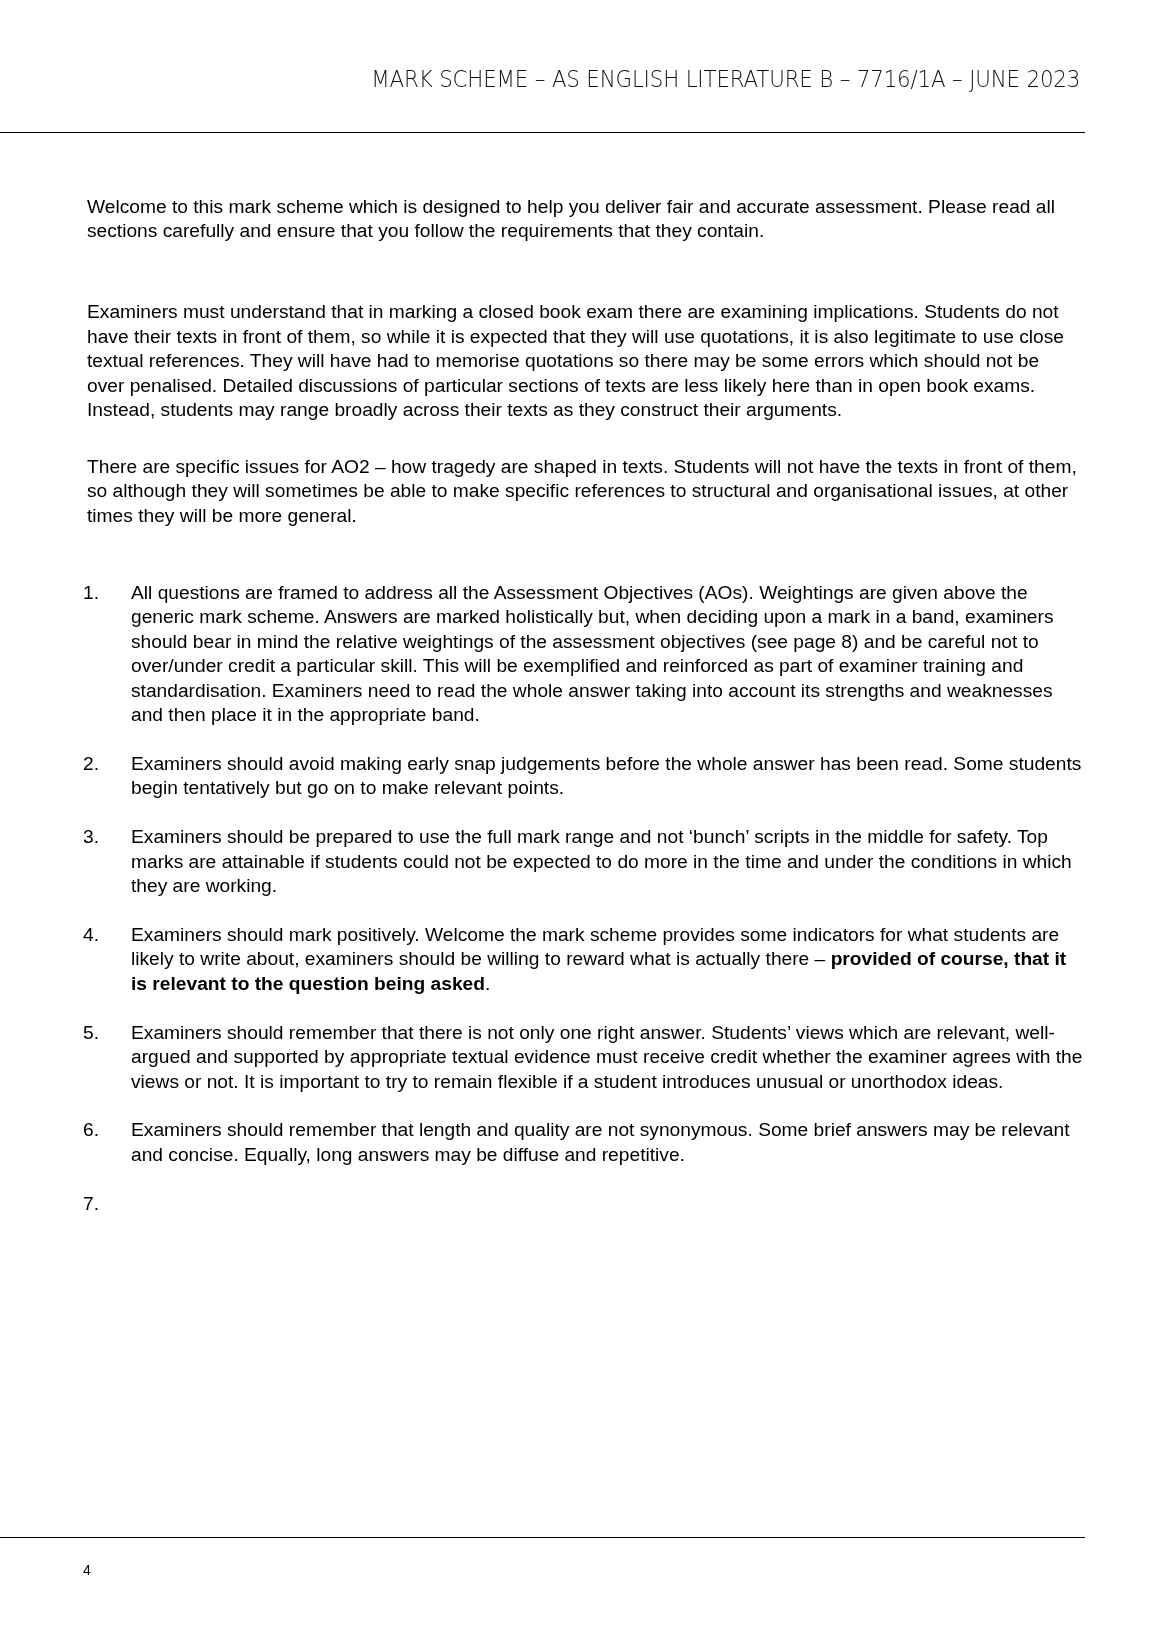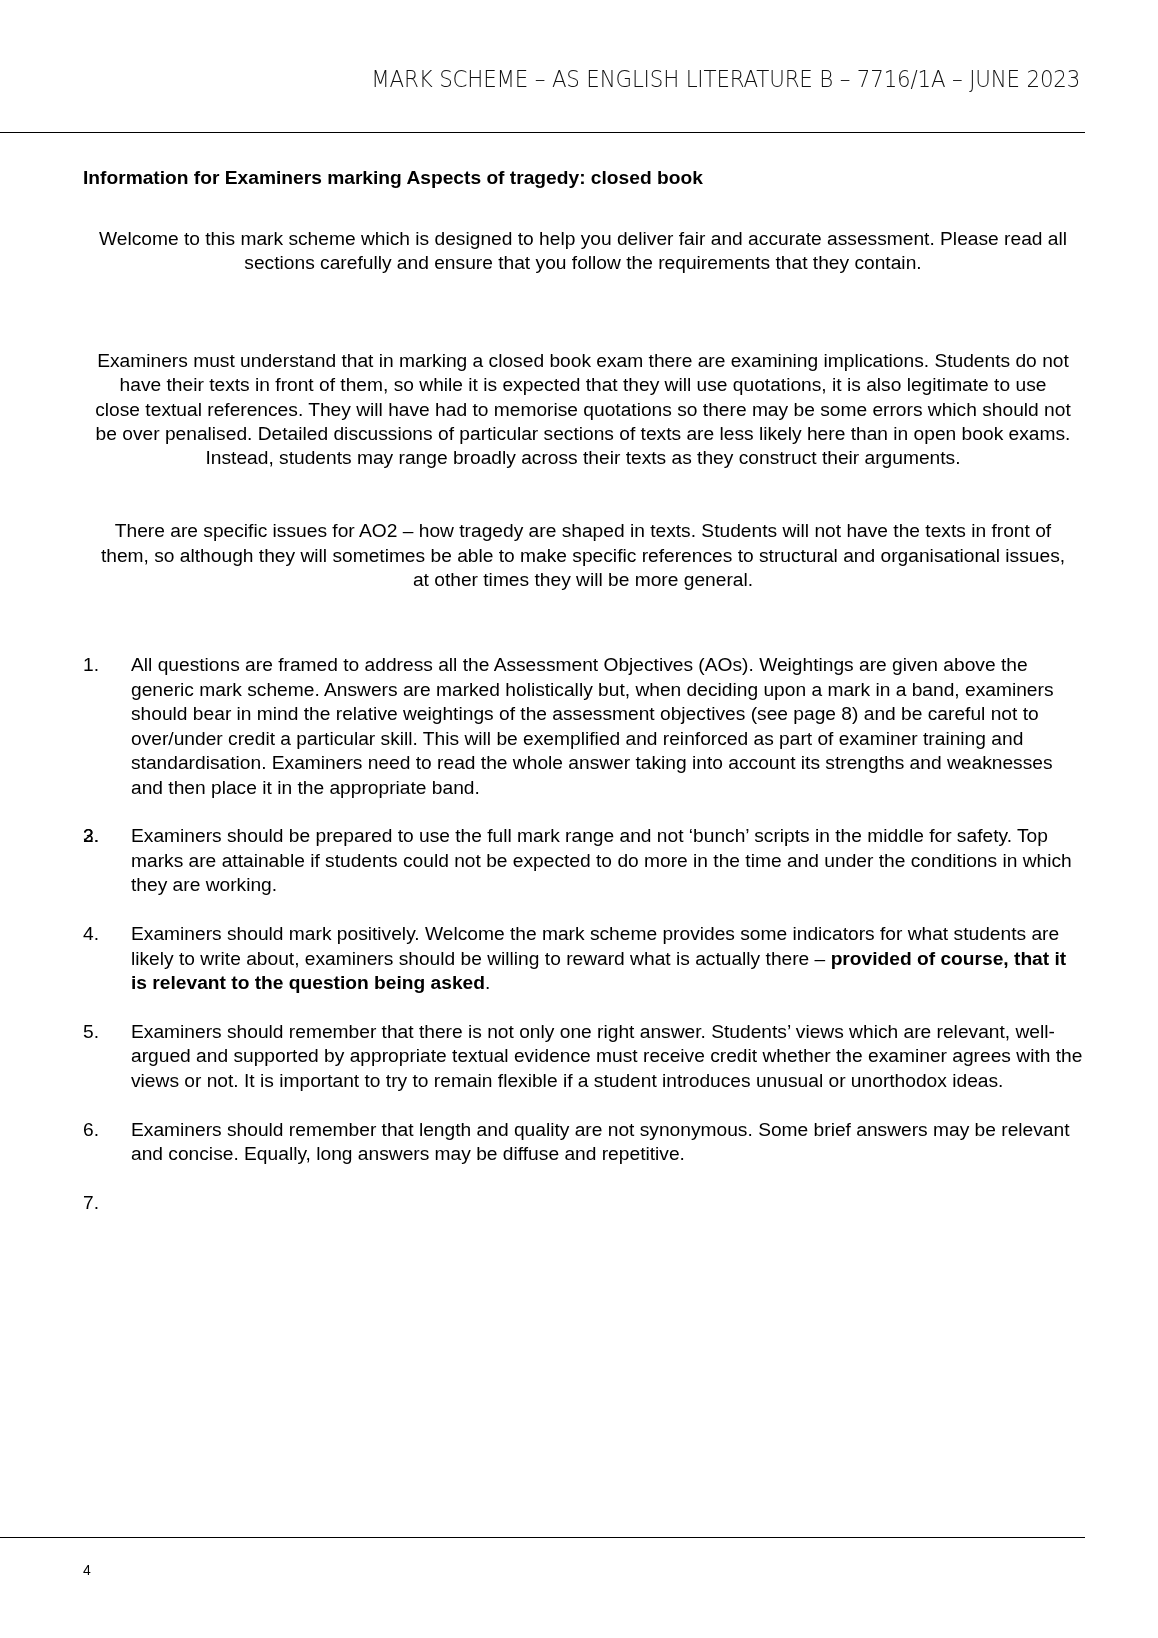--- a/index.html
+++ b/index.html
@@ -46,22 +46,21 @@
       font-size: 19.2px;
       line-height: 24.4px;
     }
     .content h2 {
       margin: 0;
       font-size: 19.2px;
       font-weight: bold;
       line-height: 24.4px;
     }
     .content p {
-      margin: 12px;
-      text-align: center;
+      margin: 4px;
     }
     .gap { height: 24.5px; }
 
     ol.items {
       list-style: none;
       margin: 0;
       padding: 0;
     }
     ol.items li {
       position: relative;
@@ -86,21 +85,20 @@
 </head>
 <body>
 
 <div>
   <div class="header-title">MARK SCHEME – AS ENGLISH LITERATURE B – 7716/1A – JUNE 2023</div>
 </div>
 <div class="rule top"></div>
 
 <div class="content">
   <section>
-    <h2>Information for Examiners marking Aspects of tragedy: closed book</h2>
     <div class="gap"></div>
     <p>Welcome to this mark scheme which is designed to help you deliver fair and accurate assessment.  Please read all sections carefully and ensure that you follow the requirements that they contain.</p>
   </section>
   <div class="gap"></div>
 
   <section>
     <div class="gap"></div>
     <p>Examiners must understand that in marking a closed book exam there are examining implications.  Students do not have their texts in front of them, so while it is expected that they will use quotations, it is also legitimate to use close textual references.  They will have had to memorise quotations so there may be some errors which should not be over penalised.  Detailed discussions of particular sections of texts are less likely here than in open book exams.  Instead, students may range broadly across their texts as they construct their arguments.</p>
     <div class="gap"></div>
     <p>There are specific issues for AO2 – how tragedy are shaped in texts.  Students will not have the texts in front of them, so although they will sometimes be able to make specific references to structural and organisational issues, at other times they will be more general.</p>
@@ -109,20 +107,21 @@
 
   <section>
     <div class="gap"></div>
     <ol class="items">
       <li>
         <span class="num">1.</span>
         <span>All questions are framed to address all the Assessment Objectives (AOs).  Weightings are given above the generic mark scheme.  Answers are marked holistically but, when deciding upon a mark in a band, examiners should bear in mind the relative weightings of the assessment objectives (see page 8) and be careful not to over/under credit a particular skill.  This will be exemplified and reinforced as part of examiner training and standardisation.  Examiners need to read the whole answer taking into account its strengths and weaknesses and then place it in the appropriate band.</span>
       </li>
       <li>
         <span class="num">2.</span>
+        <span>Examiners should avoid making early snap judgements before the whole answer has been read.  Some students begin tentatively but go on to make relevant points.</span>
       </li>
       <li>
         <span class="num">3.</span>
         <span>Examiners should be prepared to use the full mark range and not ‘bunch’ scripts in the middle for safety.  Top marks are attainable if students could not be expected to do more in the time and under the conditions in which they are working.</span>
       </li>
       <li>
         <span class="num">4.</span>
         <span>Examiners should mark positively.  Welcome the mark scheme provides some indicators for what students are likely to write about, examiners should be willing to reward what is actually there – </span><span class="bold">provided of course, that it is relevant to the question being asked</span><span>.</span>
       </li>
       <li>

